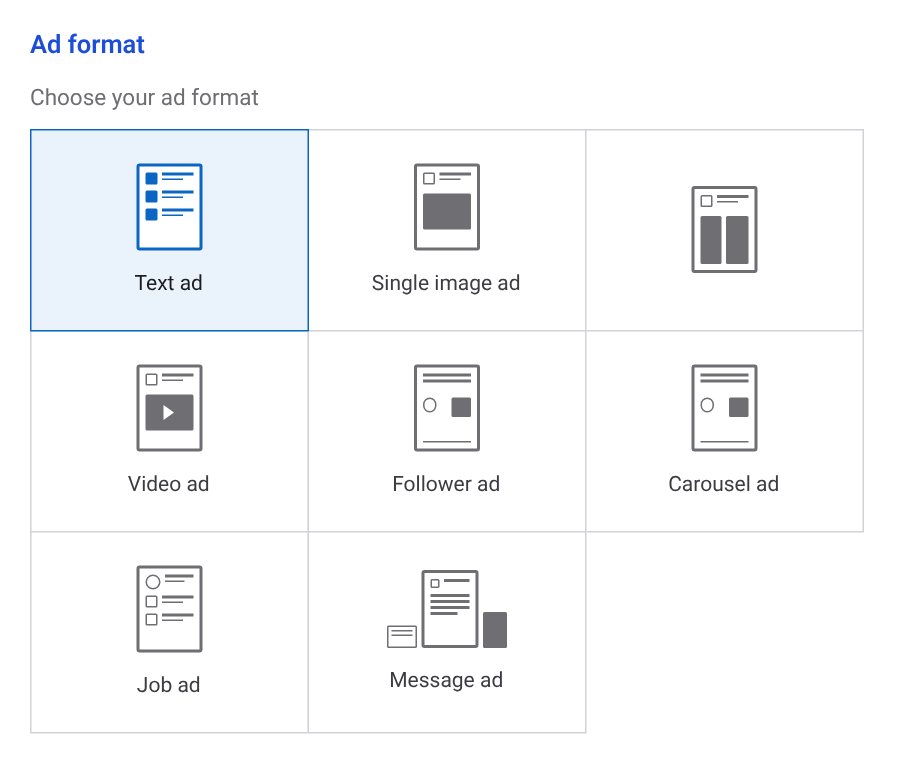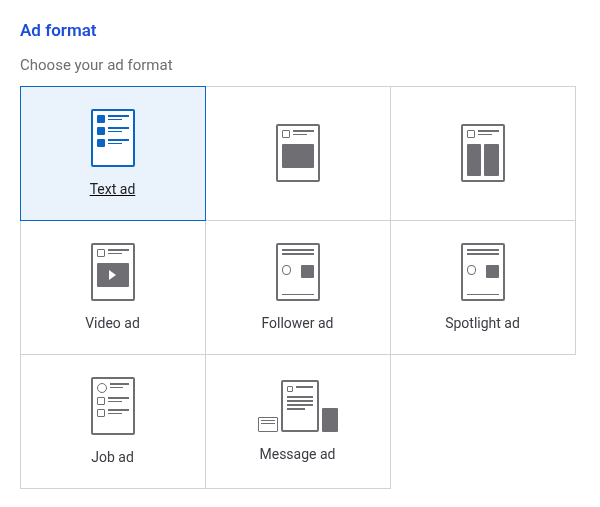--- a/index.html
+++ b/index.html
@@ -33,21 +33,20 @@
       height: 135px;
       cursor: pointer;
       background: #fff;
       margin: -0.5px;
     }
     .tile.selected {
       border: 1.5px solid #0a66c2;
       background: #eaf3fb;
       z-index: 2;
       position: relative;
-      text-decoration: underline;
     }
     .tile.placeholder-none {
       visibility: hidden;
       border: none;
     }
     .doc-icon {
       width: 44px;
       height: 58px;
       border: 2px solid #6e6e73;
       border-radius: 2px;
@@ -192,20 +191,21 @@
     <div class="doc-icon">
       <div class="row">
           <div class="sq-outline"></div>
           <div class="lines">
             <div class="line"></div>
             <div class="line short"></div>
           </div>
         </div>
       <div class="big-img"></div>
     </div>
+    <div class="tile-label">Single image ad</div>
   </div>
 
   <div class="tile">
     <div class="doc-icon">
       <div class="row">
           <div class="sq-outline"></div>
           <div class="lines">
             <div class="line"></div>
             <div class="line short"></div>
           </div>
@@ -257,21 +257,21 @@
         </div>
       <div style="height:5px"></div>
       <div class="row">
           <div class="profile-circ"></div>
           <div style="width:4px"></div>
           <div class="cta-block"></div>
         </div>
       <div class="spacer"></div>
       <div class="line"></div>
     </div>
-    <div class="tile-label">Spotlight ad</div>
+    <div class="tile-label">Carousel ad</div>
   </div>
 
   <div class="tile">
     <div class="doc-icon">
       <div class="row">
           <div class="profile-circ"></div>
           <div class="lines">
             <div class="line"></div>
             <div class="line short"></div>
           </div>

